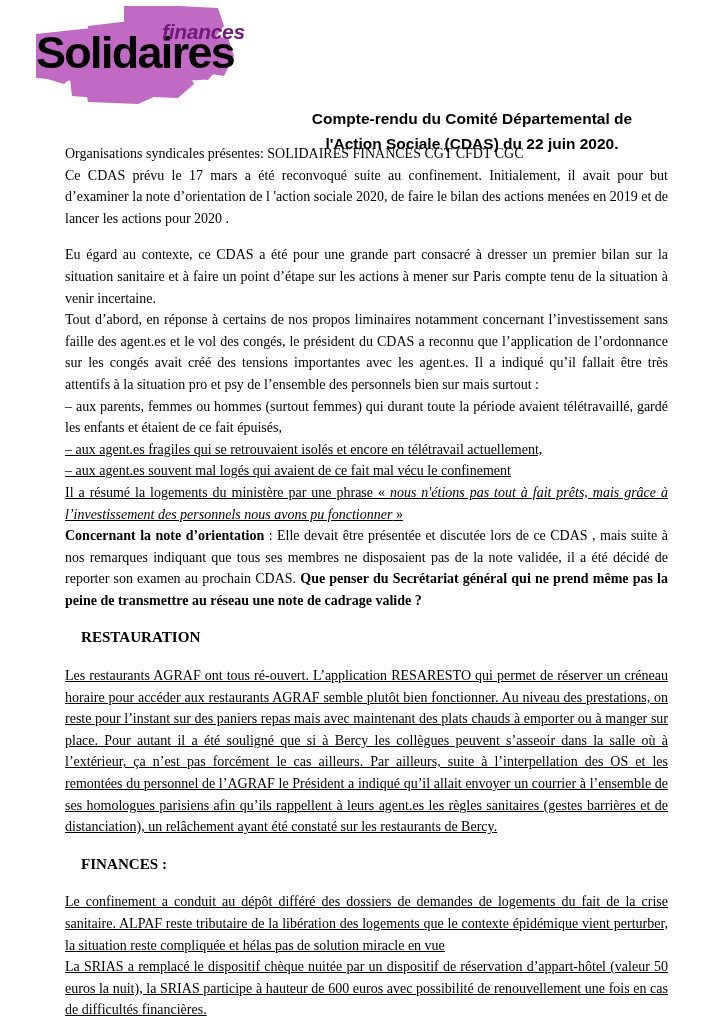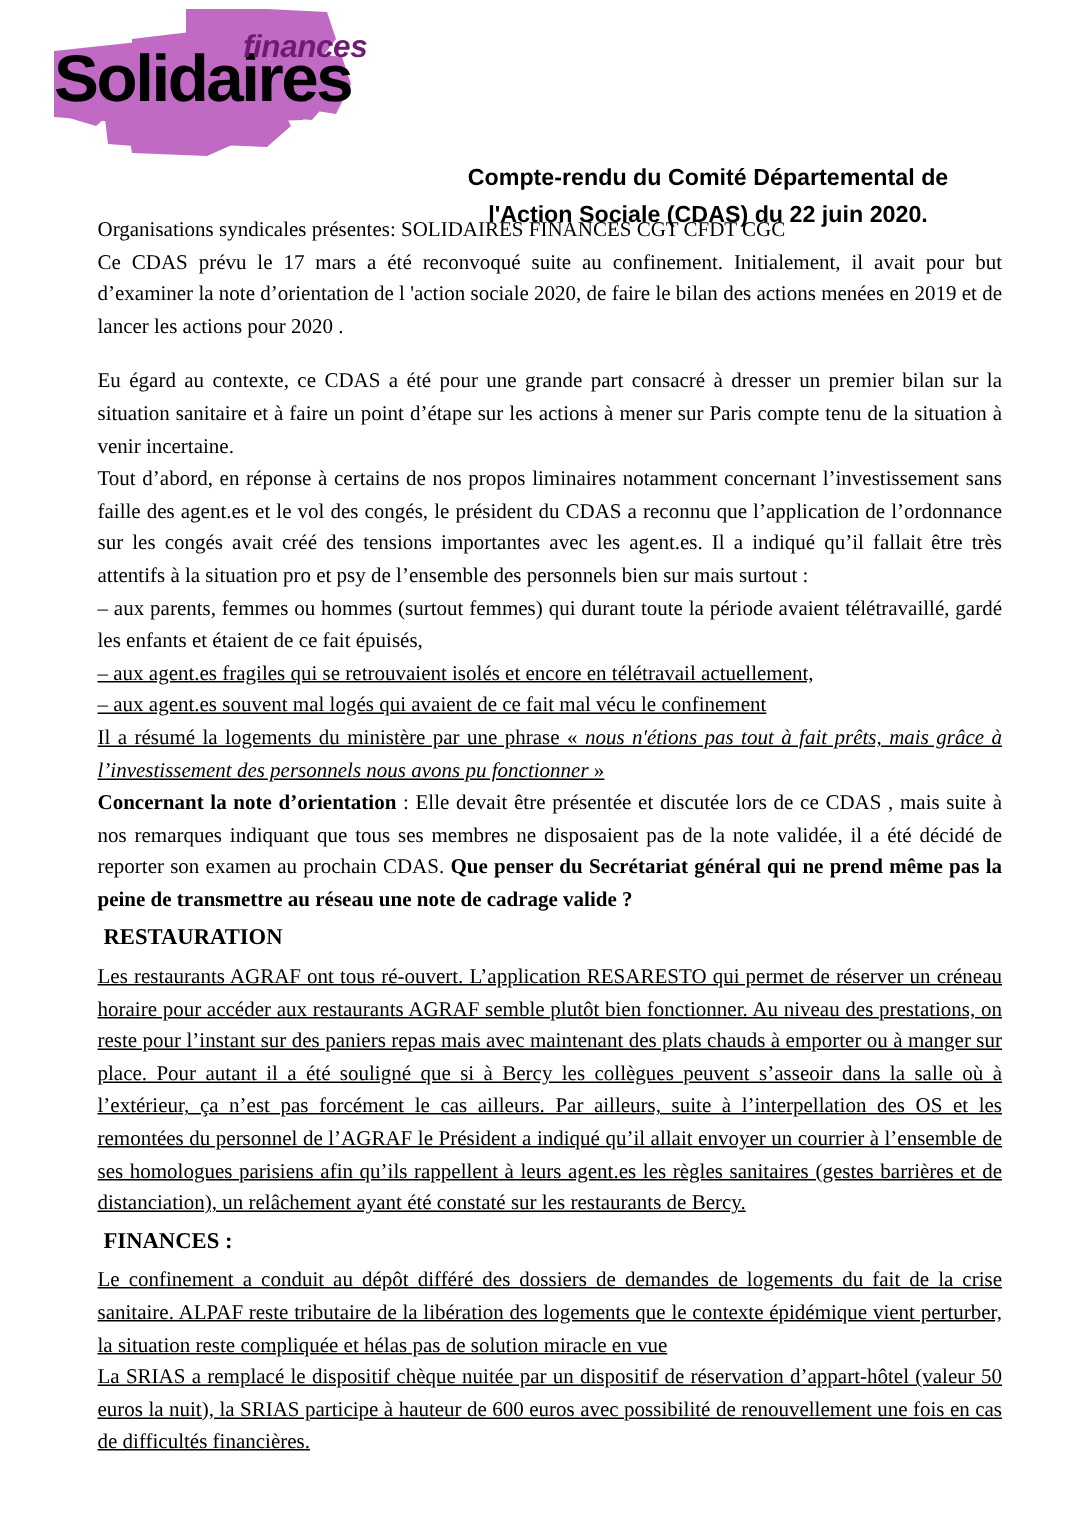--- a/index.html
+++ b/index.html
@@ -97,21 +97,21 @@
   .last-line-left { text-align-last: left; }
 
   b, .b { font-weight: bold; }
   i, .i { font-style: italic; }
 
   .head-line {
     font-weight: bold;
     font-size: 15.1px;
     line-height: 21.6px;
     text-align: left;
-    margin: 4px;
+    margin: 16px;
   }
 </style>
 </head>
 <body>
 
 <div class="header">
 
   <div class="logo">
     <svg viewBox="0 0 218 104" xmlns="http://www.w3.org/2000/svg" aria-hidden="true">
       <g fill="#c06ac4">

